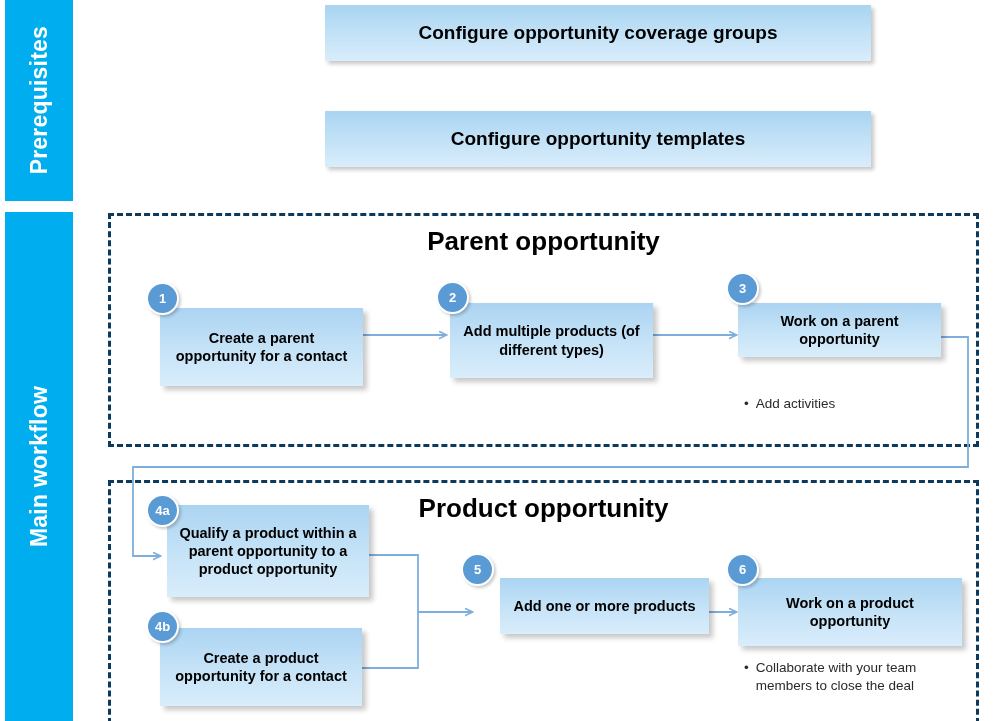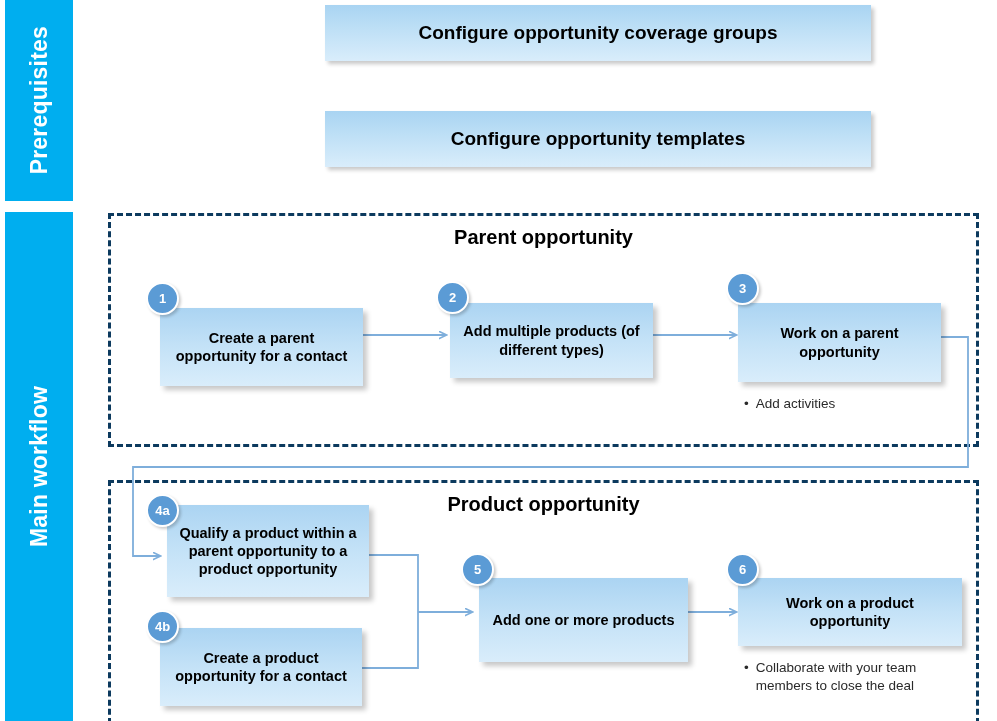--- a/index.html
+++ b/index.html
@@ -49,21 +49,21 @@
   .section{
     position:absolute;
     border:3px dashed #0C3A5E;
     background:transparent;
   }
   #section-parent{left:108px;top:213px;width:865px;height:228px;}
   #section-product{left:108px;top:480px;width:865px;height:238px;}
   .section-title{
     position:absolute;
     width:100%;text-align:center;
-    font-size:20px;font-weight:bold;color:#000000;
+    font-size:26px;font-weight:bold;color:#000000;
     top:10px;left:0;
   }
 
   
   .pbox{
     position:absolute;
     background:linear-gradient(to bottom,#ABD4F2 0%,#C4E2F7 50%,#D9EDFB 100%);
     box-shadow:4px 4px 5px rgba(0,0,0,.22);
     display:flex;align-items:center;justify-content:center;
     text-align:center;
@@ -141,39 +141,39 @@
   <div id="section-parent" class="section">
     <div class="section-title">Parent opportunity</div>
   </div>
 
   <div class="pbox" style="left:160px;top:296px;width:203px;height:78px;margin-top:12px;">Create a parent opportunity for a contact</div>
   <div class="badge" style="left:146px;top:282px;">1</div>
 
   <div class="pbox" style="left:450px;top:303px;width:203px;height:75px;">Add multiple products (of different types)</div>
   <div class="badge" style="left:436px;top:281px;">2</div>
 
-  <div class="pbox" style="left:738px;top:303px;width:203px;height:79px;">Work on a parent opportunity</div>
+  <div class="pbox" style="left:738px;top:303px;width:203px;height:54px;">Work on a parent opportunity</div>
   <div class="badge" style="left:726px;top:272px;">3</div>
 
   <div class="note" style="left:744px;top:395px;width:200px;">
     <span class="dot">•</span>
     <span class="txt">Add activities</span>
   </div>
 
   <div id="section-product" class="section">
     <div class="section-title">Product opportunity</div>
   </div>
 
   <div class="pbox" style="left:167px;top:505px;width:202px;height:92px;">Qualify a product within a parent opportunity to a product opportunity</div>
   <div class="badge" style="left:146px;top:494px;">4a</div>
 
   <div class="pbox" style="left:160px;top:628px;width:202px;height:78px;">Create a product opportunity for a contact</div>
   <div class="badge" style="left:146px;top:610px;">4b</div>
 
-  <div class="pbox" style="left:479px;top:578px;width:209px;height:84px;">Add one or more products</div>
+  <div class="pbox" style="left:500px;top:578px;width:209px;height:56px;">Add one or more products</div>
   <div class="badge" style="left:461px;top:553px;">5</div>
 
   <div class="pbox" style="left:738px;top:578px;width:224px;height:68px;">Work on a product opportunity</div>
   <div class="badge" style="left:726px;top:553px;">6</div>
 
   <div class="note" style="left:744px;top:659px;width:175px;">
     <span class="dot">•</span>
     <span class="txt">Collaborate with your team members to close the deal</span>
   </div>
 

